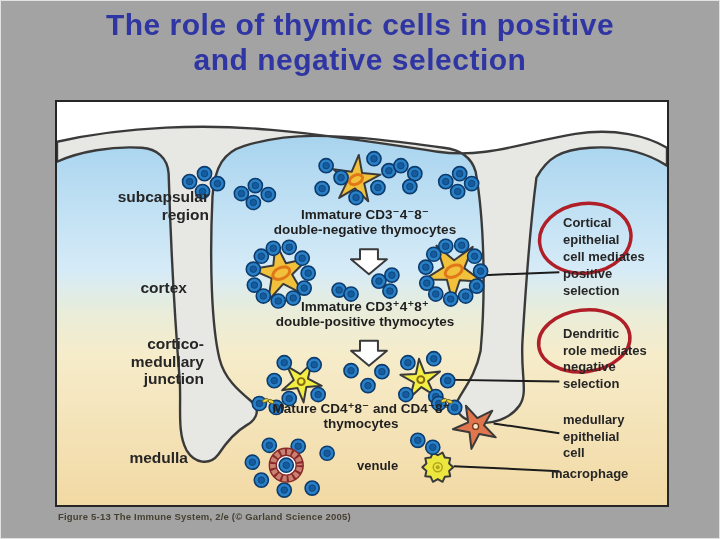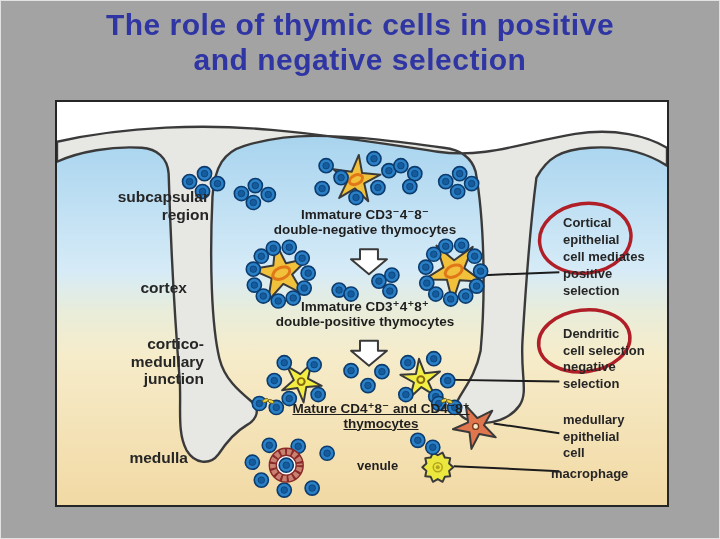--- a/index.html
+++ b/index.html
@@ -393,32 +393,33 @@
 region</div>
     <div class="lab region" style="left:20px;top:233px;width:127px;">cortico-
 medullary
 junction</div>
     <div class="lab region" style="left:20px;top:347px;width:111px;">medulla</div>
 
     <div class="lab center" style="left:203px;top:106px;width:210px;">Immature CD3⁻4⁻8⁻
 double-negative thymocytes</div>
     <div class="lab center" style="left:203px;top:198px;width:210px;">Immature CD3⁺4⁺8⁺
 double-positive thymocytes</div>
-    <div class="lab center" style="left:219px;top:300px;width:210px;text-decoration:underline;">Mature CD4⁺8⁻ and CD4⁻8⁺
+    <div class="lab center" style="left:199px;top:300px;width:210px;">Mature CD4⁺8⁻ and CD4⁻8⁺
 thymocytes</div>
     <div class="lab venule-lab" style="left:252px;top:356px;">venule</div>
 
     <div class="lab ann" style="left:506px;top:112px;width:100px;">Cortical
 epithelial
 cell mediates
 positive
 selection</div>
     <div class="lab ann annB" style="left:506px;top:224px;width:100px;">Dendritic
-cell selection
+role mediates
 negative
 selection</div>
     <div class="lab ann annC" style="left:506px;top:310px;width:100px;">medullary
 epithelial
 cell</div>
     <div class="lab ann" style="left:494px;top:363px;width:100px;">macrophage</div>
   </div>
 
+  <div class="caption">Figure 5-13  The Immune System, 2/e (© Garland Science 2005)</div>
 </div>
 
 </body></html>

